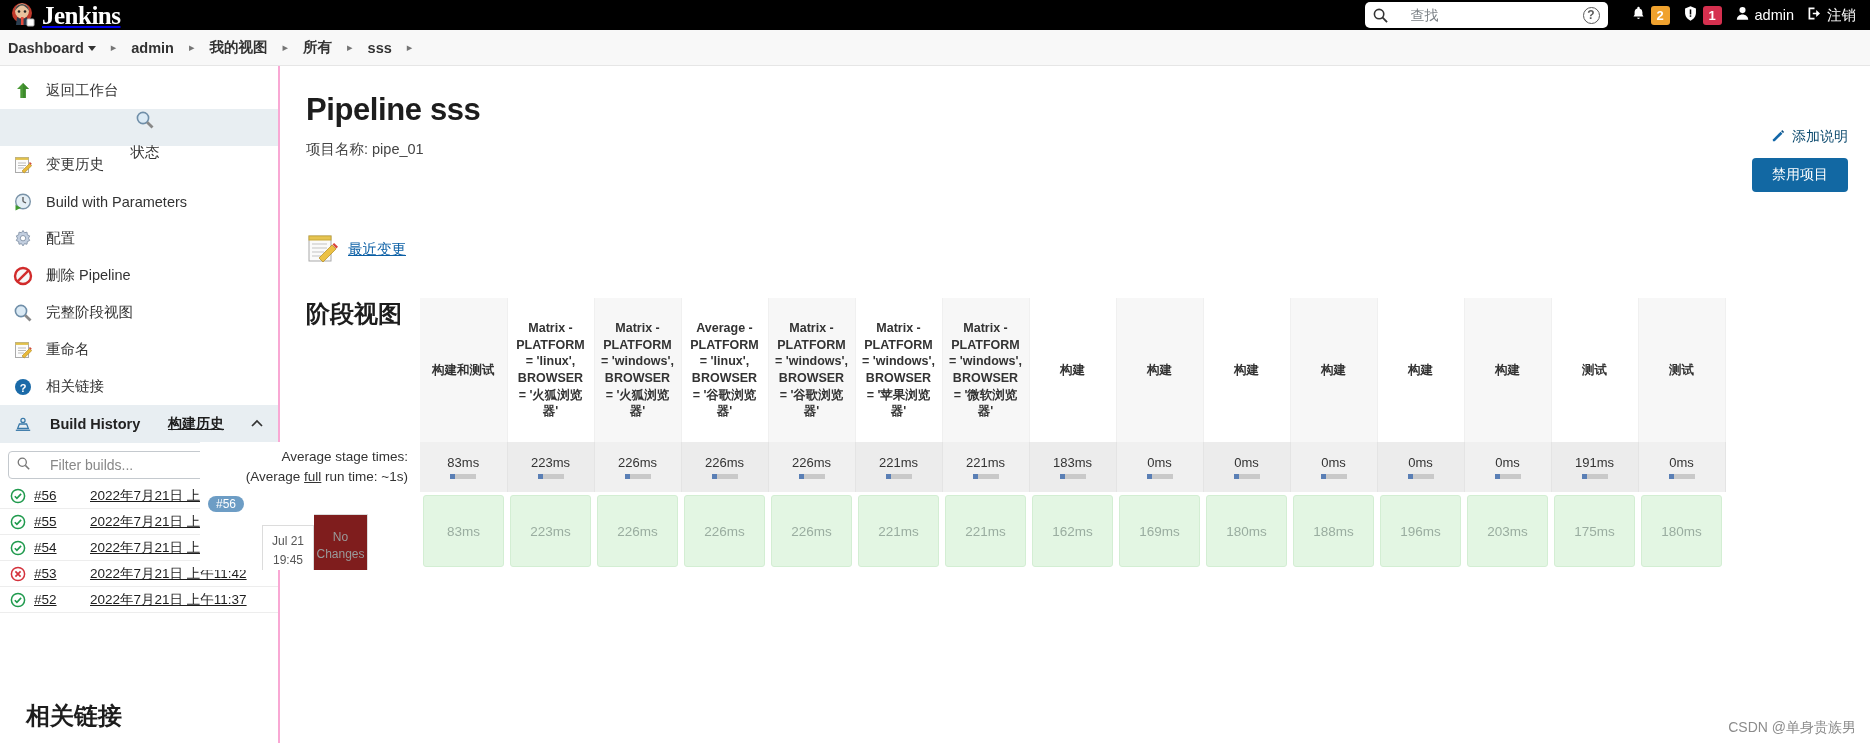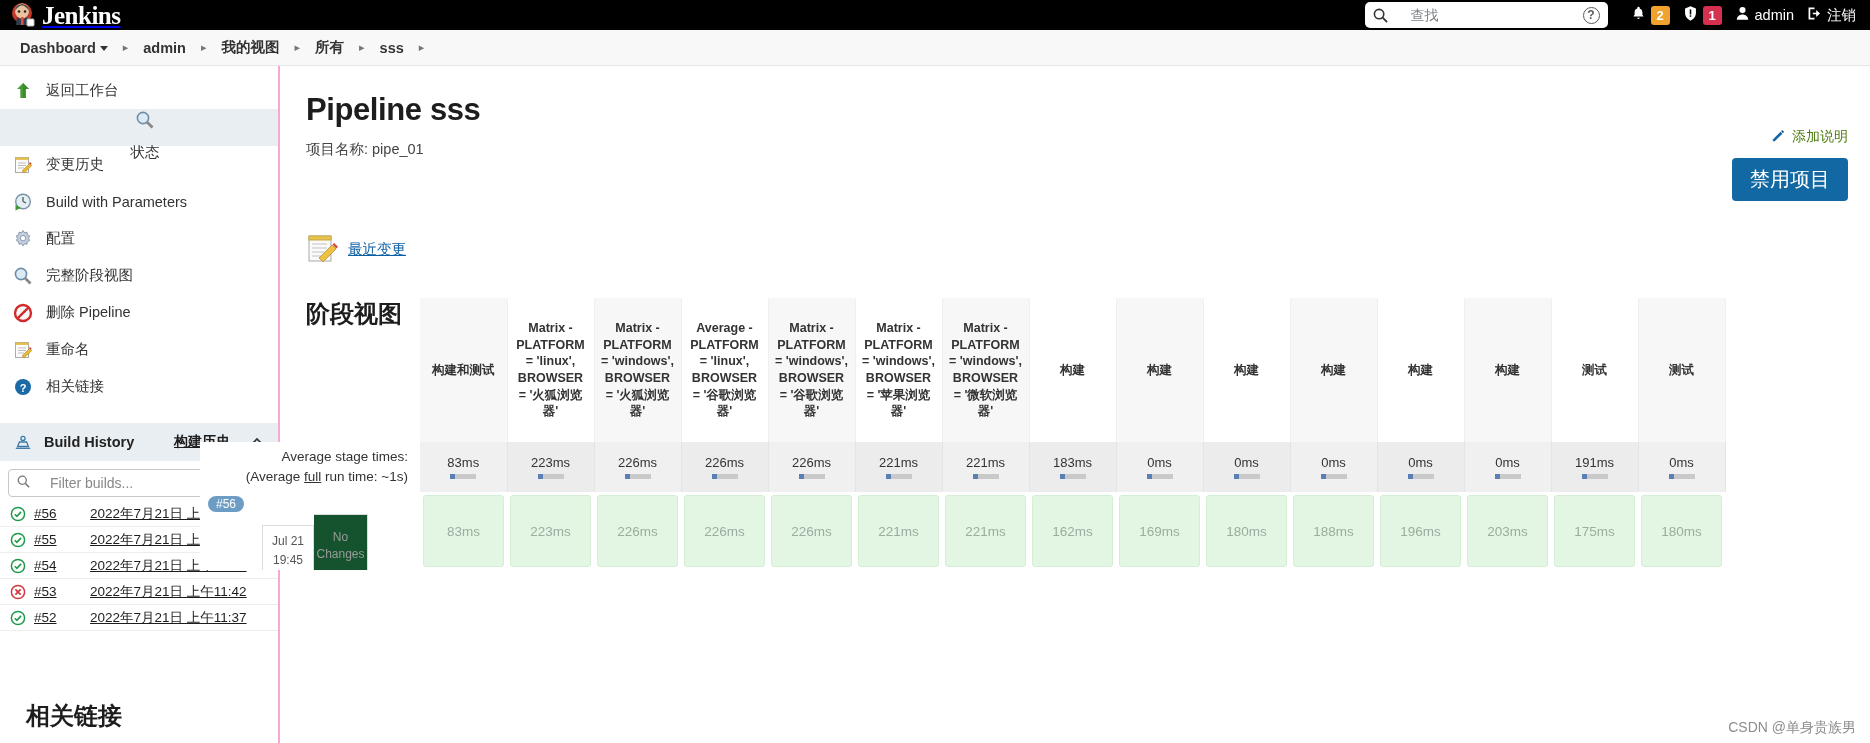--- a/index.html
+++ b/index.html
@@ -95,21 +95,21 @@
   .badge.orange { background: #f0a22e; }
   .badge.red { background: #d5304f; }
 
   
   .crumbbar {
     height: 36px;
     background: #f8f8f8;
     border-bottom: 1px solid #e6e6e6;
     display: flex;
     align-items: center;
-    padding-left: 14px;
+    padding-left: 2px;
     gap: 2px;
     font-size: 14.5px;
   }
   .crumb {
     color: #333;
     text-decoration: none;
     font-weight: bold;
     padding: 2px 6px;
     white-space: nowrap;
   }
@@ -150,27 +150,26 @@
     font-size: 14.5px;
   }
   .nav-item.active { background: #e8eef2; flex-direction: column; }
   .nav-icon {
     width: 22px; height: 22px;
     flex: 0 0 22px;
     display: flex; align-items: center; justify-content: center;
   }
 
   .bh-header {
-    margin-top: 18px;
     background: #e8eef2;
     height: 38px;
     display: flex;
     align-items: center;
     padding: 0 12px;
-    gap: 10px;
+    gap: 16px;
   }
   .bh-title { font-weight: bold; font-size: 14.5px; color: #222; }
   .bh-link {
     margin-left: auto;
     color: #1d1d1d;
     text-decoration: underline;
     font-weight: bold;
     font-size: 14px;
   }
   .bh-chevron {
@@ -238,33 +237,33 @@
   .actions {
     position: absolute;
     right: 22px;
     top: 62px;
     text-align: right;
   }
   .add-desc {
     display: inline-flex;
     align-items: center;
     gap: 6px;
-    color: #4d7c0f;
+    color: #0c4a6e;
     font-size: 14px;
     text-decoration: none;
   }
   .btn-primary {
     display: block;
     margin-top: 12px;
     background: #1268a3;
     color: #fff;
     border: none;
     border-radius: 4px;
     padding: 8px 18px;
-    font-size: 20px;
+    font-size: 14px;
     font-family: "Liberation Sans", sans-serif;
     cursor: pointer;
     min-width: 96px;
   }
   .recent-changes {
     display: flex;
     align-items: center;
     gap: 8px;
     margin-top: 72px;
   }
@@ -389,21 +388,21 @@
     background: #fff;
     border: 1px solid #dcdcdc;
     font-size: 12px;
     color: #555;
     text-align: center;
     padding: 6px 8px;
     line-height: 1.6;
     width: 52px;
   }
   .bi-changes {
-    background: #14532d;
+    background: #7f1d1d;
     border: 1px solid #dcdcdc;
     border-left: none;
     font-size: 12px;
     color: #9a9a9a;
     text-align: center;
     padding: 14px 6px;
     line-height: 1.4;
     width: 54px;
     display: flex;
     align-items: center;
@@ -571,35 +570,35 @@
             <path d="M10 1.5l1.4 2.2 2.6-.5.3 2.6 2.4 1.1-1.2 2.3 1.2 2.3-2.4 1.1-.3 2.6-2.6-.5L10 16.9l-1.4-2.2-2.6.5-.3-2.6L3.3 11.5l1.2-2.3-1.2-2.3 2.4-1.1.3-2.6 2.6.5z" fill="#c3cfe0" stroke="#8b9aad"></path>
             <circle cx="10" cy="9.2" r="2.7" fill="#fff" stroke="#8b9aad"></circle>
           </svg>
       </span>
       <span>配置</span>
     </a>
 
     <a class="nav-item" href="#">
       <span class="nav-icon">
         <svg width="20" height="20" viewBox="0 0 20 20">
+            <circle cx="10" cy="10" r="8" fill="#f6f6f6" stroke="#d12b2b" stroke-width="2.4"></circle>
+            <line x1="4.6" y1="15.4" x2="15.4" y2="4.6" stroke="#d12b2b" stroke-width="2.4"></line>
+          </svg>
+      </span>
+      <span>删除 Pipeline</span>
+    </a>
+
+    <a class="nav-item" href="#">
+      <span class="nav-icon">
+        <svg width="20" height="20" viewBox="0 0 20 20">
             <circle cx="8" cy="8" r="5.6" fill="#dbeaf5" stroke="#6f8ea8" stroke-width="1.6"></circle>
             <line x1="12.2" y1="12.2" x2="17.5" y2="17.5" stroke="#888" stroke-width="2.8"></line>
           </svg>
       </span>
       <span>完整阶段视图</span>
-    </a>
-
-    <a class="nav-item" href="#">
-      <span class="nav-icon">
-        <svg width="20" height="20" viewBox="0 0 20 20">
-            <circle cx="10" cy="10" r="8" fill="#f6f6f6" stroke="#d12b2b" stroke-width="2.4"></circle>
-            <line x1="4.6" y1="15.4" x2="15.4" y2="4.6" stroke="#d12b2b" stroke-width="2.4"></line>
-          </svg>
-      </span>
-      <span>删除 Pipeline</span>
     </a>
 
     <a class="nav-item" href="#">
       <span class="nav-icon">
         <svg width="20" height="20" viewBox="0 0 20 20">
             <rect x="2.5" y="2.5" width="13" height="15" fill="#fcfcfc" stroke="#aaa"></rect>
             <rect x="2.5" y="2.5" width="13" height="2.4" fill="#e0c04a"></rect>
             <line x1="5" y1="8" x2="13" y2="8" stroke="#bbb"></line>
             <line x1="5" y1="10.5" x2="13" y2="10.5" stroke="#bbb"></line>
             <line x1="5" y1="13" x2="11" y2="13" stroke="#bbb"></line>

